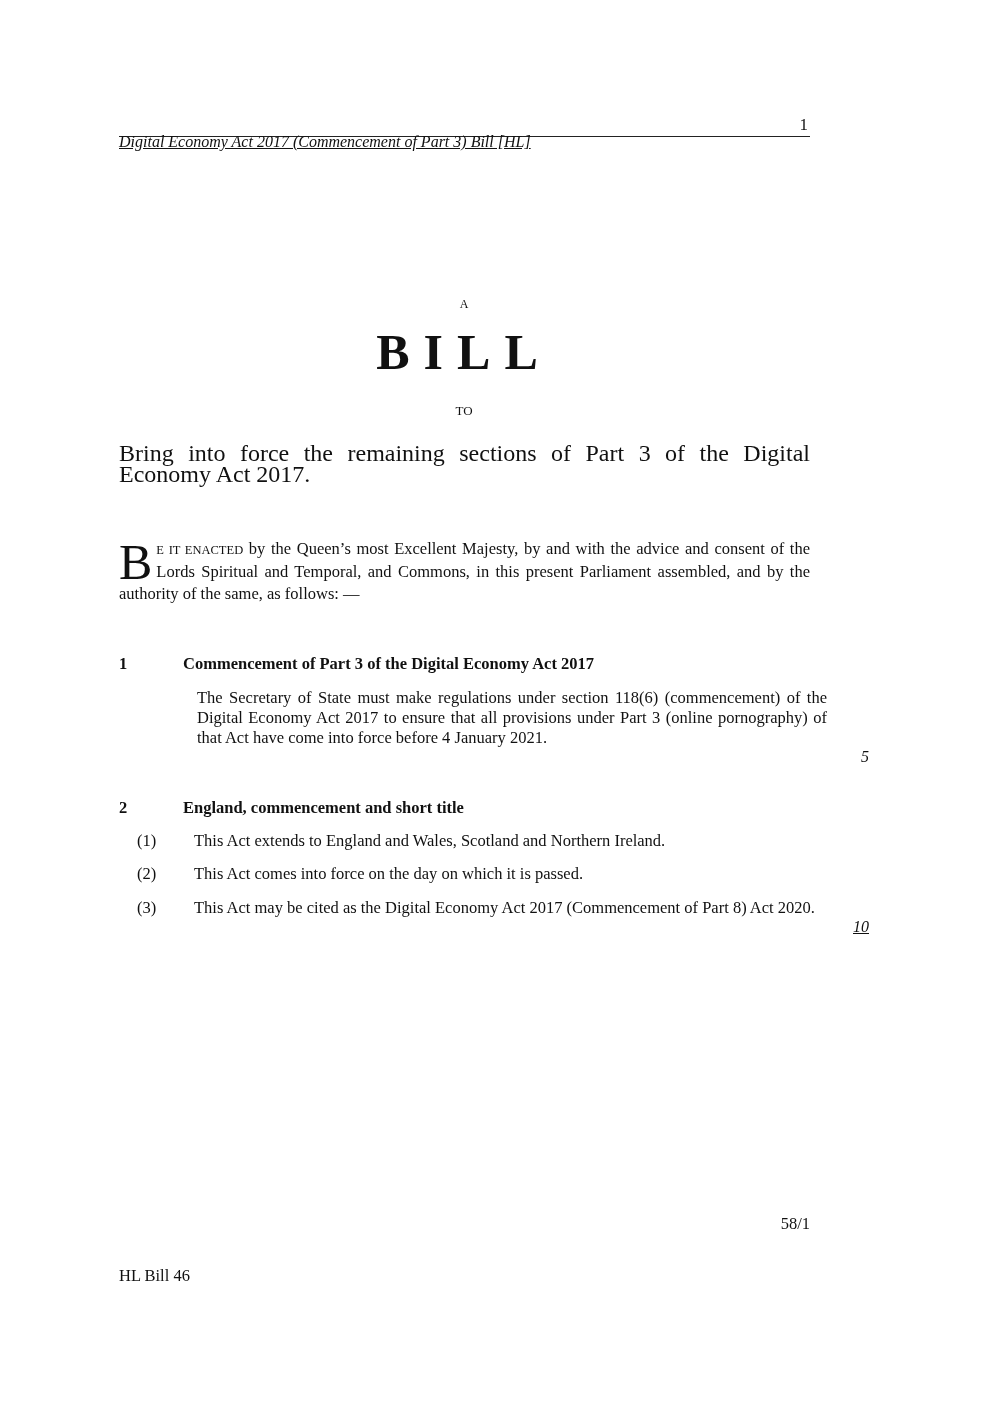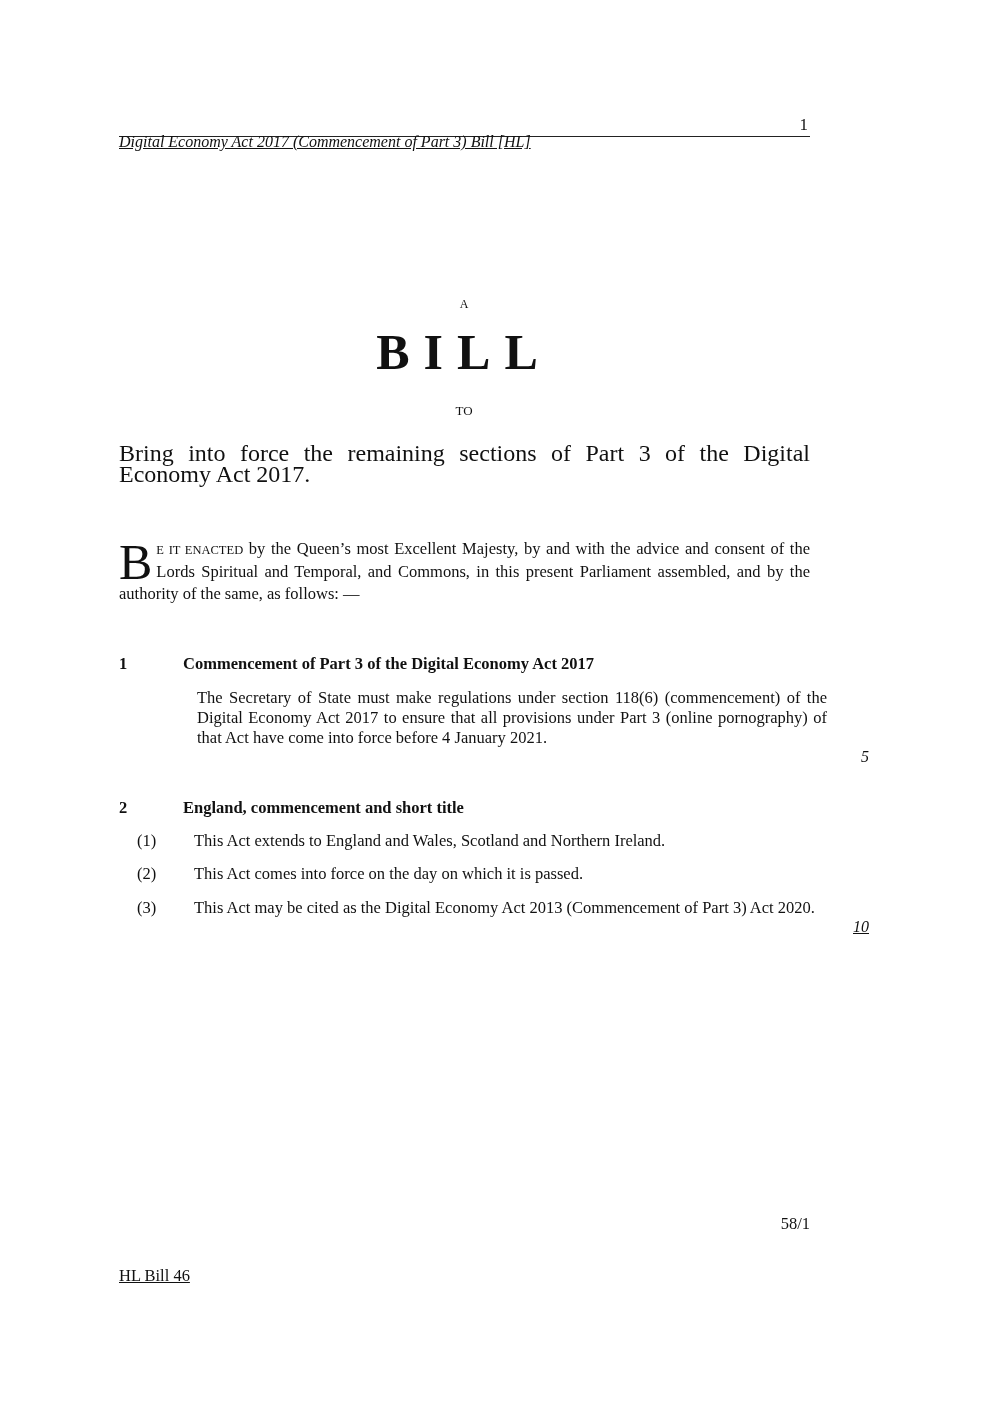--- a/index.html
+++ b/index.html
@@ -42,21 +42,21 @@
     .clause-head .heading { position: absolute; left: 64px; white-space: nowrap; }
     .clause-body {
       position: absolute; left: 180px; width: 630px; font-size: 16.5px; line-height: 20px; text-align: justify; margin-left: 17px;
     }
     .sub {
       position: absolute; left: 119px; width: 691px; font-size: 16.5px; line-height: 20px;
     }
     .sub .subnum { position: absolute; left: 18px; }
     .sub .subtext { position: absolute; left: 61px; width: 630px; text-align: justify; margin-left: 14px; }
     .lineno { position: absolute; left: 845px; width: 24px; text-align: right; font-style: italic; font-size: 16px; }
-    .footer-left { position: absolute; left: 119px; top: 1266px; font-size: 16.5px; text-decoration: underline; }
+    .footer-left { position: absolute; left: 119px; top: 1266px; font-size: 16.5px; }
     .footer-right { position: absolute; right: 181px; top: 1214px; font-size: 16.5px; }
   </style>
 </head>
 <body>
 
 <div class="running-head">
   <span class="title">Digital Economy Act 2017 (Commencement of Part 3) Bill [HL]</span>
   <span class="pageno">1</span>
 </div>
 
@@ -85,18 +85,18 @@
 <div class="sub" style="top:831px;">
   <span class="subnum">(1)</span>
   <span class="subtext">This Act extends to England and Wales, Scotland and Northern Ireland.</span>
 </div>
 <div class="sub" style="top:864px;">
   <span class="subnum">(2)</span>
   <span class="subtext">This Act comes into force on the day on which it is passed.</span>
 </div>
 <div class="sub" style="top:898px;">
   <span class="subnum">(3)</span>
-  <span class="subtext">This Act may be cited as the Digital Economy Act 2013 (Commencement of Part 3) Act 2020.</span>
+  <span class="subtext">This Act may be cited as the Digital Economy Act 2017 (Commencement of Part 8) Act 2020.</span>
 </div>
 <div class="lineno" style="top:918px;text-decoration:underline;">10</div>
 
 <div class="footer-left">HL Bill 46</div>
 <div class="footer-right">58/1</div>
 
 </body></html>

